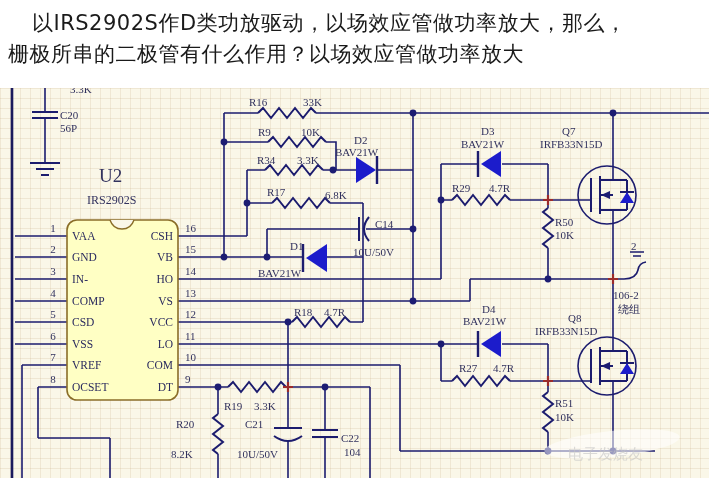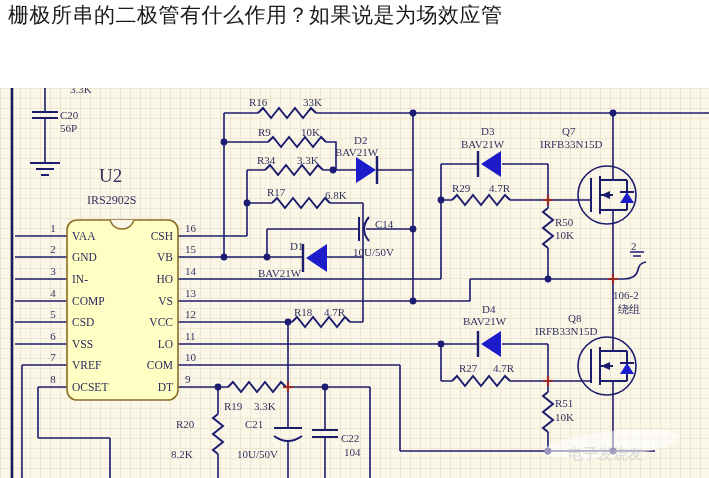--- a/index.html
+++ b/index.html
@@ -32,21 +32,22 @@
   .dot{fill:#1c1c72;stroke:none;}
   .cross{stroke:#9b2b2b;stroke-width:2.2;fill:none;}
   .icbody{fill:#ffffc4;stroke:#8a6d28;stroke-width:1.6;}
   .notch{fill:#faf7e8;stroke:#8a6d28;stroke-width:1.4;}
   .border{stroke:#1a1a5e;stroke-width:2.6;}
 </style>
 </head>
 <body>
 
 <div class="header">
-  <p class="l2">栅极所串的二极管有什么作用？如果说是为场效应管</p>
+  <p class="l1">以IRS2902S作D类功放驱动，以场效应管做功率放大，那么，</p>
+  <p class="l2">栅极所串的二极管有什么作用？以场效应管做功率放大</p>
 </div>
 
 <div class="schem">
 <svg width="709" height="390" viewBox="0 88 709 390">
 
   <line class="border" x1="12" y1="88" x2="12" y2="478"></line>
 
   <path class="wire" d="
     M224,113 H258 M316,113 H709
     M224,113 V257

